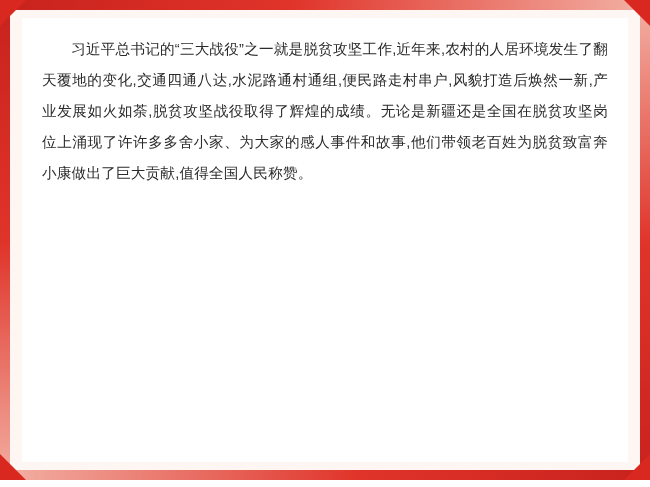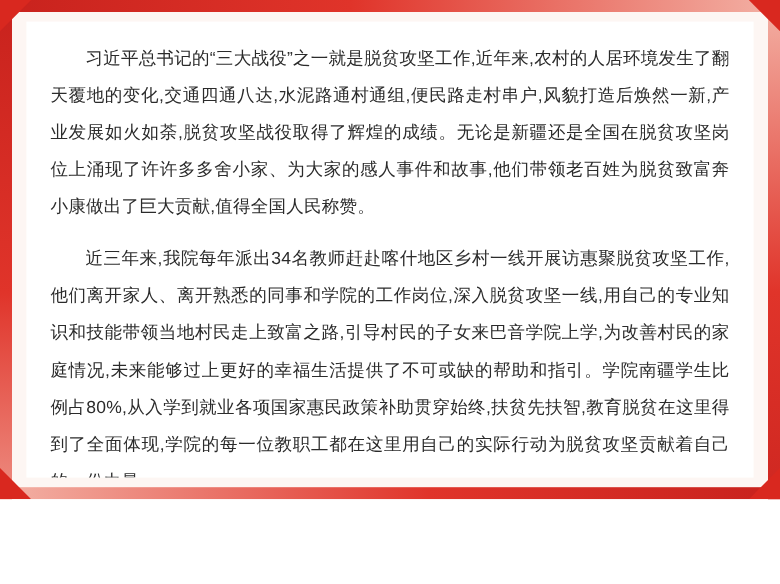--- a/index.html
+++ b/index.html
@@ -8,21 +8,21 @@
   }
   body {
     width: 650px;
     height: 487px;
     background: #ffffff;
     font-family: "Liberation Sans", sans-serif;
   }
   .page {
     position: relative;
     width: 650px;
-    height: 416px;
+    height: 480px;
     box-sizing: border-box;
     background: #fdf6f3;
     overflow: hidden;
   }
   
   .frame-top {
     position: absolute;
     left: 0;
     top: 0;
     width: 650px;
@@ -97,15 +97,14 @@
   <div class="frame-bottom"></div>
   <div class="frame-left"></div>
   <div class="frame-right"></div>
   <div class="corner tl"></div>
   <div class="corner tr"></div>
   <div class="corner bl"></div>
   <div class="corner br"></div>
 
   <div class="content">
     <p class="para">习近平总书记的“三大战役”之一就是脱贫攻坚工作,近年来,农村的人居环境发生了翻天覆地的变化,交通四通八达,水泥路通村通组,便民路走村串户,风貌打造后焕然一新,产业发展如火如荼,脱贫攻坚战役取得了辉煌的成绩。无论是新疆还是全国在脱贫攻坚岗位上涌现了许许多多舍小家、为大家的感人事件和故事,他们带领老百姓为脱贫致富奔小康做出了巨大贡献,值得全国人民称赞。</p>
-    <p class="para">近三年来,我院每年派出34名教师赶赴喀什地区乡村一线开展访惠聚脱贫攻坚工作,他们离开家人、离开熟悉的同事和学院的工作岗位,深入脱贫攻坚一线,用自己的专业知识和技能带领当地村民走上致富之路,引导村民的子女来巴音学院上学,为改善村民的家庭情况,未来能够过上更好的幸福生活提供了不可或缺的帮助和指引。学院南疆学生比例占80%,从入学到就业各项国家惠民政策补助贯穿始终,扶贫先扶智,教育脱贫在这里得到了全面体现,学院的每一位教职工都在这里用自己的实际行动为脱贫攻坚贡献着自己的一份力量。</p>
   </div>
 </div>
 
 </body></html>

